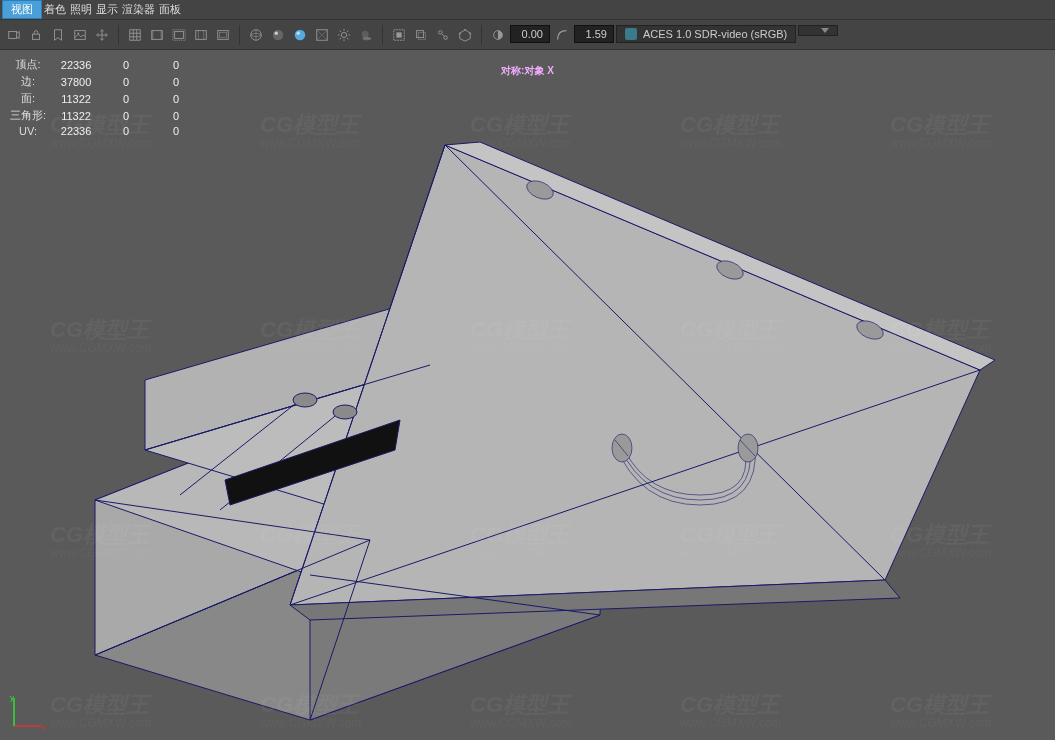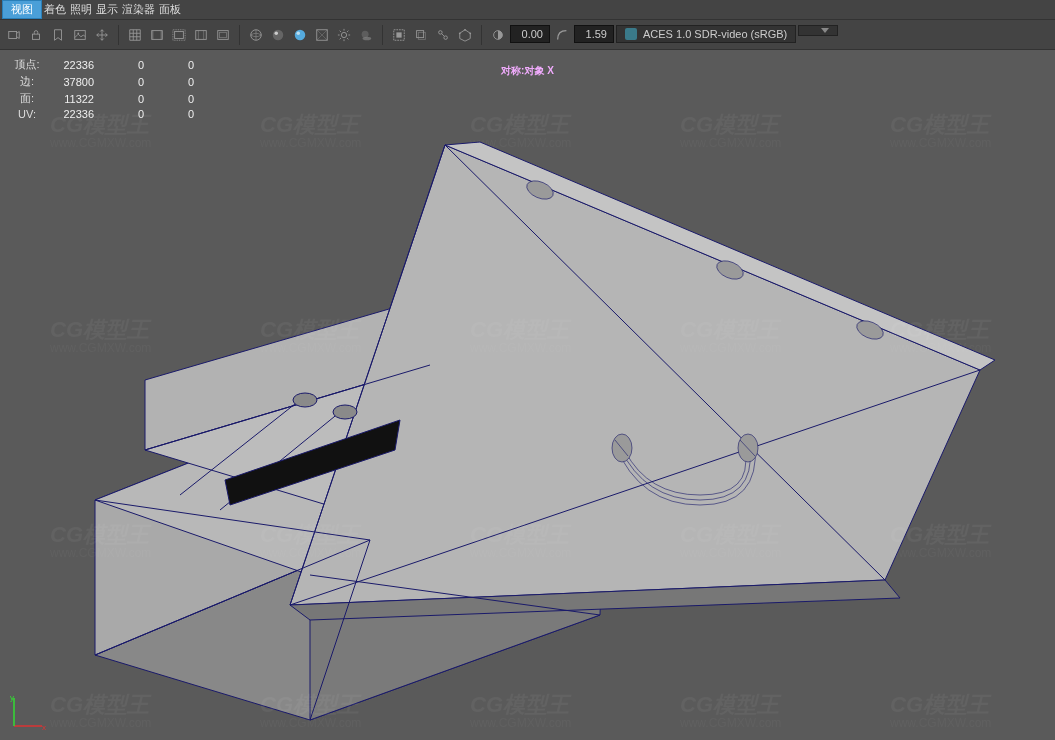--- a/index.html
+++ b/index.html
@@ -88,21 +88,21 @@
 }
 .hud {
   position: absolute;
   top: 6px;
   left: 10px;
   z-index: 5;
   font-size: 11px;
 }
 .hud table { border-collapse: collapse; }
 .hud td { padding: 1px 10px 1px 0; color: #eee; text-align: center; }
-.hud td.val { text-align: right; min-width: 50px; }
+.hud td.val { text-align: center; min-width: 50px; }
 .hud td.lab { color: #ddd; min-width: 44px; }
 .axis-status {
   position: absolute;
   top: 14px;
   left: 50%;
   transform: translateX(-50%);
   color: #f0abfc;
   font-size: 10px;
   z-index: 5;
   font-weight: bold;
@@ -372,20 +372,26 @@
         <td class="val">0</td>
       </tr>
       <tr>
         <td class="lab">边:</td>
         <td class="val">37800</td>
         <td class="val">0</td>
         <td class="val">0</td>
       </tr>
       <tr>
         <td class="lab">面:</td>
+        <td class="val">11322</td>
+        <td class="val">0</td>
+        <td class="val">0</td>
+      </tr>
+      <tr>
+        <td class="lab">三角形:</td>
         <td class="val">11322</td>
         <td class="val">0</td>
         <td class="val">0</td>
       </tr>
       <tr>
         <td class="lab">UV:</td>
         <td class="val">22336</td>
         <td class="val">0</td>
         <td class="val">0</td>
       </tr>

